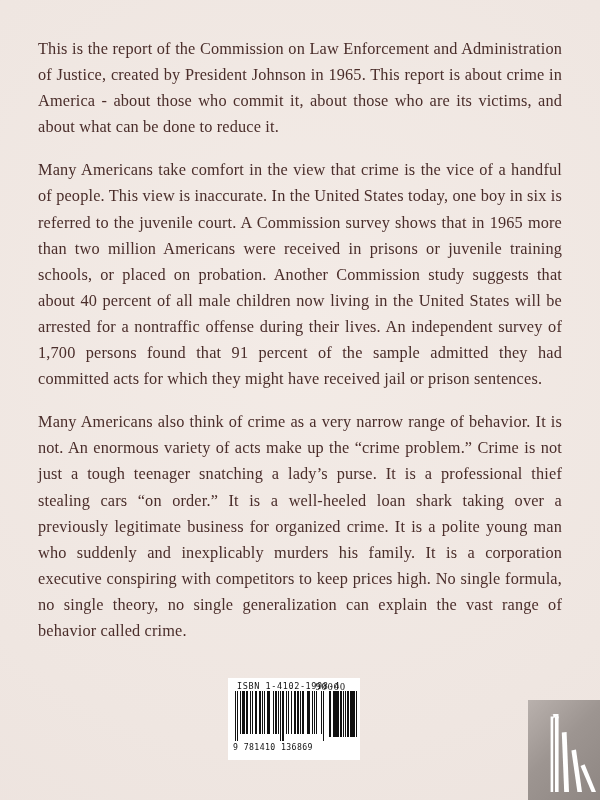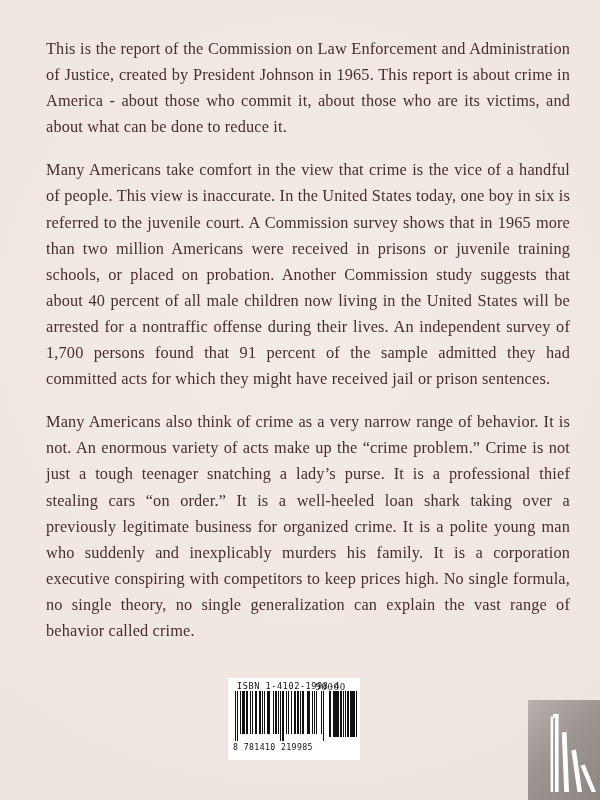--- a/index.html
+++ b/index.html
@@ -21,21 +21,21 @@
     position: absolute;
     inset: 0;
     width: 600px;
     height: 800px;
     background:
       radial-gradient(ellipse 120% 90% at 50% 40%, #f3ebe6 0%, #efe6e1 60%, #ece2dd 100%);
   }
 
   .blurb {
     position: absolute;
-    left: 46px;
+    left: 38px;
     top: 36px;
     width: 524px;
   }
 
   .para {
     color: #4a2d2a;
     font-size: 16.3px;
     line-height: 26.1px;
     text-align: justify;
     text-justify: inter-word;
@@ -233,21 +233,21 @@
           <div class="bar" style="width: 1.19149px; background: transparent;"></div>
           <div class="bar" style="width: 1.19149px; background: rgb(17, 17, 17);"></div>
           <div class="bar" style="width: 0.595745px; background: transparent;"></div>
           <div class="bar" style="width: 0.595745px; background: rgb(17, 17, 17);"></div>
           <div class="bar" style="width: 0.595745px; background: transparent;"></div>
           <div class="bar" style="width: 1.19149px; background: rgb(17, 17, 17);"></div>
           <div class="bar" style="width: 1.19149px; background: transparent;"></div>
           <div class="bar" style="width: 1.19149px; background: rgb(17, 17, 17);"></div>
         </div>
     </div>
-    <div class="ean-digits">8 781410 219985</div>
+    <div class="ean-digits">9 781410 136869</div>
   </div>
 
   <div class="publisher-logo">
     <svg width="72" height="100" viewBox="0 0 72 100">
       <g fill="#ffffff">
         <path d="M22.5 14 L30.5 14 L30.5 18.5 L28.0 16.6 L25.2 18.6 L25.2 14.2 Z"></path>
         <path d="M22.6 16.5 L25.2 16.5 L25.2 92 L22.6 92 Z"></path>
         <path d="M27.0 16.4 L30.6 16.4 L30.6 92 L27.0 92 Z"></path>
         <path d="M33.8 32.5 L38.6 32.0 L41.0 92 L36.2 92 Z"></path>
         <path d="M43.4 50.5 L48.0 49.4 L54.0 92 L49.4 92 Z"></path>

